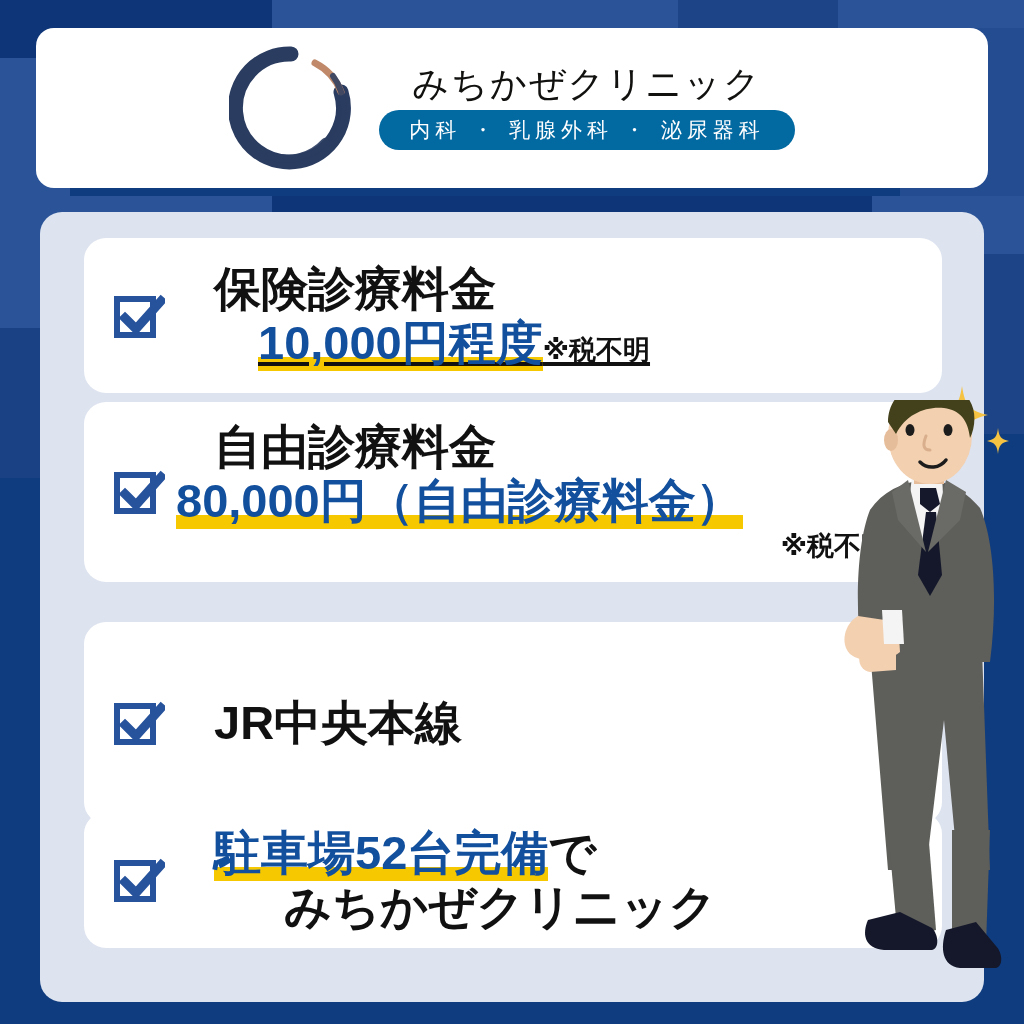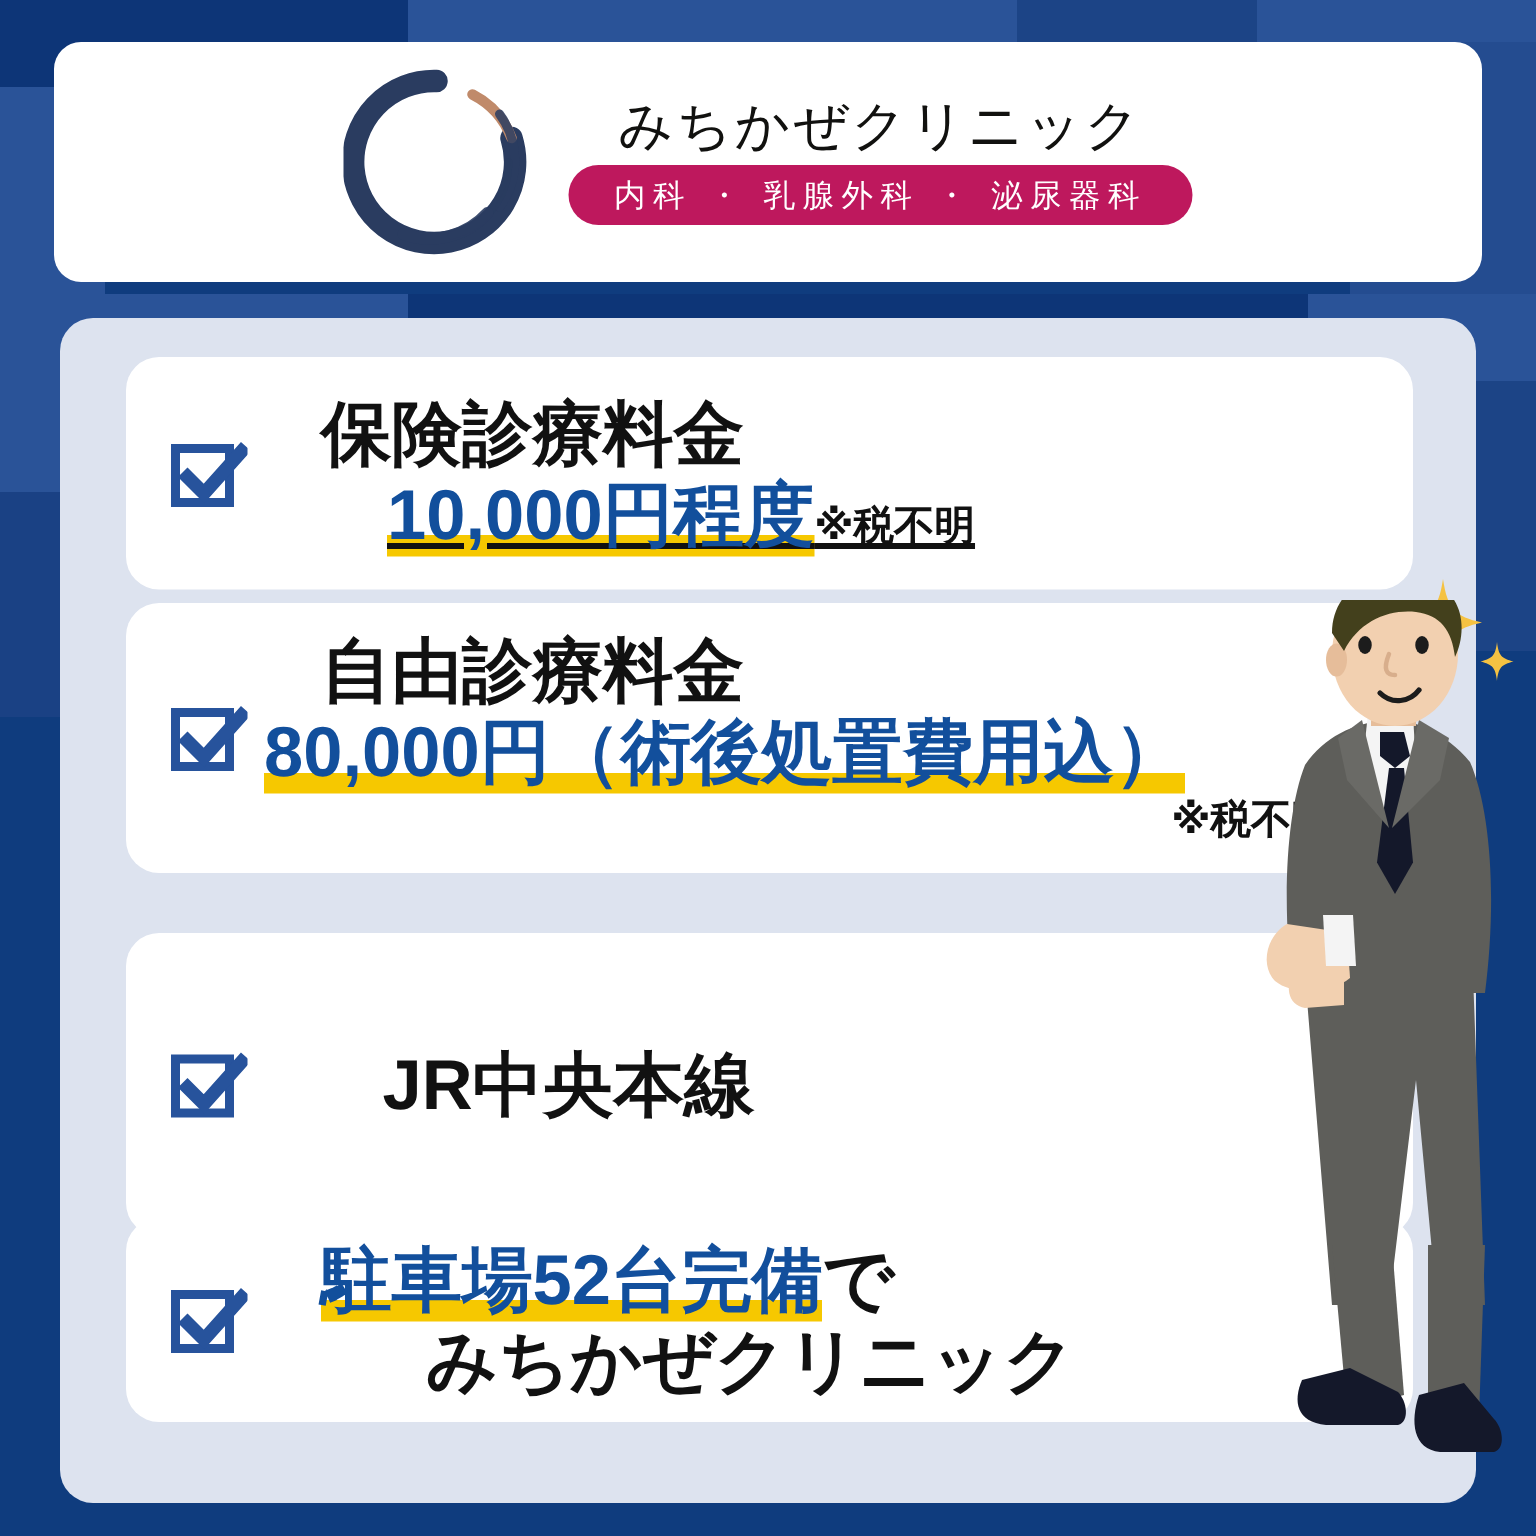--- a/index.html
+++ b/index.html
@@ -31,38 +31,38 @@
     display:flex;align-items:center;justify-content:center;gap:26px;
   }
   .enso{position:relative;width:124px;height:124px;flex:0 0 auto;}
   .name-block{display:flex;flex-direction:column;align-items:center;gap:6px;}
   .clinic-name{
     font-family:"Liberation Serif","DejaVu Serif",serif;
     font-size:36px;color:#11110f;letter-spacing:2px;line-height:1.05;
     white-space:nowrap;
   }
   .specialty-pill{
-    background:#be185d;color:#ffffff;border-radius:999px;
+    background:#0369a1;color:#ffffff;border-radius:999px;
     padding:6px 30px;font-size:21px;letter-spacing:5px;white-space:nowrap;
     font-family:"Liberation Sans","DejaVu Sans",sans-serif;
   }
 
   
   .panel{
     position:absolute;left:40px;top:212px;width:944px;height:790px;
     background:#dde3ef;border-radius:22px;
   }
   .card{
     position:absolute;left:84px;width:858px;
     background:#ffffff;border-radius:22px;
     display:flex;align-items:center;
   }
   .c1{top:238px;height:155px;}
   .c2{top:402px;height:180px;}
-  .c3{top:622px;height:202px;gap:41px;}
+  .c3{top:622px;height:202px;}
   .c4{top:812px;height:136px;}
 
   .chk{flex:0 0 auto;width:74px;margin-left:18px;display:flex;justify-content:center;}
   .lines{flex:1 1 auto;}
 
   .ln{
     white-space:nowrap;line-height:1.14;
     font-family:"Liberation Sans","DejaVu Sans",sans-serif;
     font-weight:bold;color:#111111;
   }
@@ -136,21 +136,21 @@
   <div class="card c2">
     <div class="chk">
       <svg viewBox="0 0 52 52" width="52" height="52">
         <rect x="4" y="9" width="36" height="36" fill="none" stroke="#27539c" stroke-width="6"></rect>
         <path d="M12 28 L23 39 L48 11" fill="none" stroke="#27539c" stroke-width="9" stroke-linecap="square" stroke-linejoin="miter"></path>
       </svg>
     </div>
     <div class="lines">
       <div class="ln big ind2">自由診療料金</div>
       <div class="ln big">
-        <span class="navy hl">80,000円（術後処置費用込）</span>
+        <span class="navy hl">80,000円（自由診療料金）</span>
       </div>
       <div class="note-right">※税不明</div>
     </div>
   </div>
 
   <div class="card c3">
     <div class="chk">
       <svg viewBox="0 0 52 52" width="52" height="52">
         <rect x="4" y="9" width="36" height="36" fill="none" stroke="#27539c" stroke-width="6"></rect>
         <path d="M12 28 L23 39 L48 11" fill="none" stroke="#27539c" stroke-width="9" stroke-linecap="square" stroke-linejoin="miter"></path>

